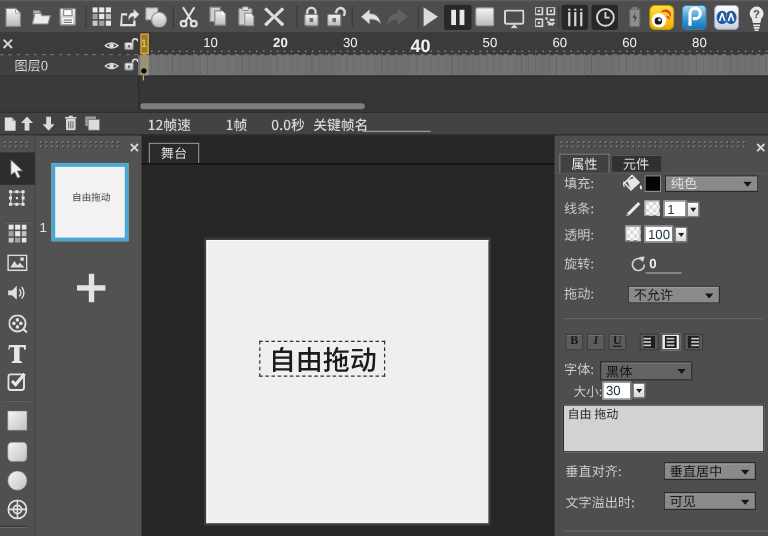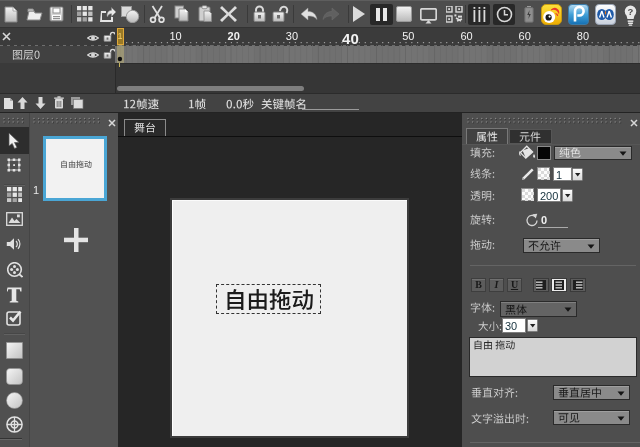--- a/index.html
+++ b/index.html
@@ -961,21 +961,21 @@
       <rect x="1" y="7" width="3" height="3" fill="#dadada"></rect>
       <rect x="7" y="7" width="3" height="3" fill="#dadada"></rect>
       <rect x="13" y="7" width="3" height="3" fill="#dadada"></rect>
       <rect x="4" y="10" width="3" height="3" fill="#dadada"></rect>
       <rect x="10" y="10" width="3" height="3" fill="#dadada"></rect>
       <rect x="1" y="13" width="3" height="3" fill="#dadada"></rect>
       <rect x="7" y="13" width="3" height="3" fill="#dadada"></rect>
       <rect x="13" y="13" width="3" height="3" fill="#dadada"></rect>
     </svg>
 <div style="position:absolute;left:537px;top:188px;width:24px;height:14px;background:#fff;border:1px solid #7e7e7e"></div>
-    <div style="position:absolute;left:540px;top:190.5px;font-size:11px;color:#16323e;font-weight:normal;line-height:1">200</div>
+    <div style="position:absolute;left:540px;top:190.5px;font-size:11px;color:#16323e;font-weight:normal;line-height:1">100</div>
 <div style="position:absolute;left:562px;top:188.5px;width:11px;height:13px;background:linear-gradient(#fdfdfd,#d8d8d8);border:1px solid #7e7e7e;border-radius:1px"></div>
     <svg style="position:absolute;left:564.5px;top:193.5px;" width="6" height="4" viewBox="0 0 6 4">
       <path d="M0 0 h5.4 l-2.7 3.6 z" fill="#222"></path>
     </svg>
 <svg style="position:absolute;left:469.5px;top:211.2px" width="25.1" height="15.9" viewBox="0 -12.76 25.1 15.93">
       <path fill="#cfcfcf" d="M0.5 -7.4H4.9V-6.7H0.5ZM2.0 -5.2H4.0V-4.5H2.0ZM7.3 -5.5H8.0V0.0H7.3ZM1.7 -7.0H2.5Q2.4 -5.7 2.4 -4.5Q2.3 -3.4 2.2 -2.4Q2.0 -1.4 1.7 -0.6Q1.4 0.3 0.9 0.9Q0.8 0.7 0.6 0.6Q0.4 0.4 0.3 0.3Q1.0 -0.4 1.2 -1.5Q1.5 -2.6 1.6 -4.0Q1.7 -5.4 1.7 -7.0ZM3.7 -5.2H4.4Q4.4 -5.2 4.4 -5.2Q4.4 -5.1 4.4 -5.0Q4.4 -4.9 4.4 -4.8Q4.4 -3.5 4.4 -2.5Q4.3 -1.6 4.3 -1.0Q4.3 -0.4 4.2 -0.1Q4.1 0.3 4.0 0.4Q3.9 0.6 3.7 0.7Q3.6 0.7 3.4 0.8Q3.2 0.8 2.9 0.8Q2.6 0.8 2.2 0.8Q2.2 0.6 2.2 0.4Q2.1 0.2 2.0 0.0Q2.4 0.1 2.6 0.1Q2.9 0.1 3.0 0.1Q3.1 0.1 3.2 0.0Q3.3 0.0 3.3 -0.1Q3.4 -0.2 3.5 -0.5Q3.5 -0.8 3.5 -1.4Q3.6 -1.9 3.6 -2.8Q3.7 -3.7 3.7 -5.1ZM5.9 -7.8H10.5V-7.1H5.9ZM5.4 -5.9H9.8V-5.1H5.4ZM7.6 -3.2H10.1V-2.5H7.6ZM6.1 -9.2 6.9 -9.1Q6.6 -8.0 6.2 -7.1Q5.7 -6.1 5.1 -5.5Q5.1 -5.6 4.9 -5.7Q4.8 -5.8 4.7 -5.9Q4.6 -6.0 4.5 -6.0Q5.0 -6.6 5.4 -7.5Q5.8 -8.3 6.1 -9.2ZM9.7 -5.9H9.8L9.9 -5.9L10.5 -5.7Q10.3 -5.2 10.0 -4.7Q9.8 -4.2 9.6 -3.8L9.0 -4.0Q9.2 -4.4 9.3 -4.8Q9.5 -5.3 9.7 -5.8ZM5.6 -4.1H6.3Q6.3 -3.1 6.1 -2.2Q6.0 -1.2 5.7 -0.5Q5.5 0.3 4.9 0.8Q4.9 0.7 4.7 0.6Q4.5 0.4 4.4 0.3Q4.9 -0.2 5.1 -0.9Q5.3 -1.5 5.4 -2.4Q5.5 -3.2 5.6 -4.1ZM6.1 -2.6Q6.4 -1.5 6.8 -1.0Q7.2 -0.5 7.8 -0.3Q8.3 -0.1 9.0 -0.1Q9.1 -0.1 9.3 -0.1Q9.5 -0.1 9.8 -0.1Q10.1 -0.1 10.3 -0.1Q10.5 -0.1 10.7 -0.1Q10.6 -0.0 10.6 0.1Q10.5 0.3 10.5 0.4Q10.4 0.6 10.4 0.7H10.0H8.9Q8.3 0.7 7.8 0.5Q7.3 0.4 6.9 0.1Q6.4 -0.2 6.1 -0.8Q5.8 -1.4 5.6 -2.4ZM1.9 -8.9 2.6 -9.2Q2.8 -8.8 3.1 -8.4Q3.3 -8.0 3.4 -7.7L2.7 -7.4Q2.6 -7.7 2.3 -8.1Q2.1 -8.6 1.9 -8.9Z M11.5 -8.0H15.6V-7.2H11.5ZM13.7 -6.2H14.5V0.8H13.7ZM11.4 -1.8Q12.0 -1.9 12.7 -2.0Q13.5 -2.2 14.3 -2.3Q15.1 -2.5 15.9 -2.6L16.0 -1.9Q14.8 -1.7 13.7 -1.4Q12.5 -1.2 11.6 -1.0ZM11.9 -3.6Q11.9 -3.7 11.8 -3.9Q11.8 -4.0 11.7 -4.1Q11.7 -4.3 11.6 -4.4Q11.8 -4.4 11.9 -4.7Q12.0 -4.9 12.2 -5.3Q12.3 -5.4 12.4 -5.8Q12.5 -6.2 12.7 -6.8Q12.9 -7.3 13.0 -8.0Q13.2 -8.6 13.3 -9.2L14.1 -9.1Q13.9 -8.2 13.6 -7.3Q13.3 -6.4 13.0 -5.6Q12.7 -4.8 12.4 -4.1V-4.1Q12.4 -4.1 12.3 -4.0Q12.2 -4.0 12.1 -3.9Q12.0 -3.9 12.0 -3.8Q11.9 -3.7 11.9 -3.6ZM11.9 -3.6V-4.3L12.3 -4.6H15.6V-3.8H12.7Q12.4 -3.8 12.2 -3.8Q12.0 -3.7 11.9 -3.6ZM17.2 -3.8H20.5V-3.1H17.2ZM20.3 -3.8H20.4L20.5 -3.9L21.1 -3.6Q20.8 -3.1 20.4 -2.6Q20.1 -2.1 19.7 -1.5Q19.2 -1.0 18.9 -0.5L18.1 -0.8Q18.5 -1.3 18.9 -1.8Q19.3 -2.4 19.7 -2.9Q20.0 -3.4 20.3 -3.7ZM16.8 -1.4 17.4 -2.0Q17.9 -1.6 18.5 -1.2Q19.1 -0.9 19.6 -0.5Q20.1 -0.1 20.5 0.2L19.9 0.9Q19.6 0.6 19.1 0.1Q18.6 -0.3 18.0 -0.7Q17.4 -1.1 16.8 -1.4ZM18.4 -9.2 19.2 -9.1Q19.1 -8.4 18.8 -7.6Q18.6 -6.8 18.4 -5.9Q18.2 -5.1 17.9 -4.4Q17.7 -3.6 17.5 -3.1H16.6Q16.8 -3.6 17.1 -4.4Q17.3 -5.2 17.6 -6.0Q17.8 -6.9 18.0 -7.7Q18.3 -8.5 18.4 -9.2ZM16.1 -7.9H21.2V-7.2H16.1ZM15.7 -5.9H21.5V-5.1H15.7Z M23.5 -4.3Q23.2 -4.3 23.0 -4.5Q22.8 -4.7 22.8 -5.1Q22.8 -5.4 23.0 -5.6Q23.2 -5.8 23.5 -5.8Q23.8 -5.8 24.0 -5.6Q24.3 -5.4 24.3 -5.1Q24.3 -4.7 24.0 -4.5Q23.8 -4.3 23.5 -4.3ZM23.5 0.1Q23.2 0.1 23.0 -0.1Q22.8 -0.3 22.8 -0.6Q22.8 -1.0 23.0 -1.2Q23.2 -1.4 23.5 -1.4Q23.8 -1.4 24.0 -1.2Q24.3 -1.0 24.3 -0.6Q24.3 -0.3 24.0 -0.1Q23.8 0.1 23.5 0.1Z"></path>
     </svg>
 <svg style="position:absolute;left:524px;top:213px;" width="14" height="14" viewBox="0 0 14 14">
       <path d="M11.8 4.2 a5 5 0 1 0 1.2 3.2" fill="none" stroke="#d4d4d4" stroke-width="1.3"></path>
       <path d="M8.3 1.2 L13.3 0.8 L11.8 5.4 Z" fill="#d4d4d4"></path>

